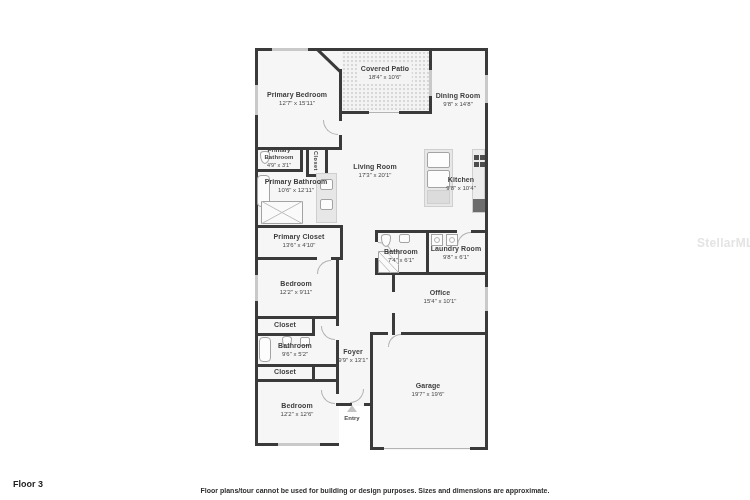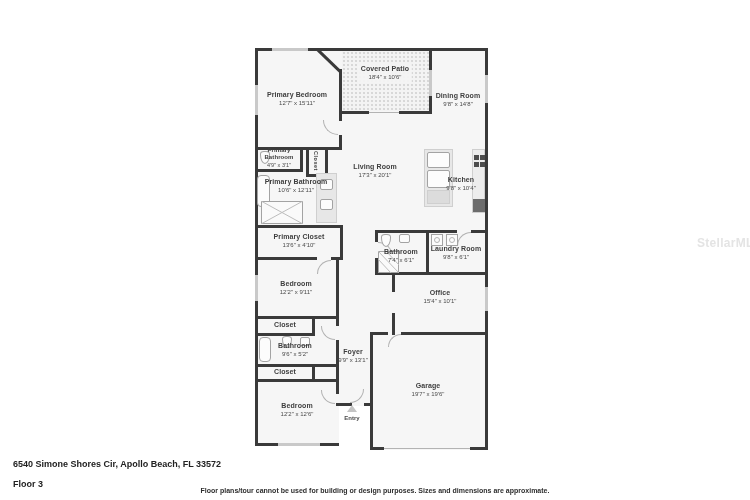--- a/index.html
+++ b/index.html
@@ -226,17 +226,16 @@
     </div>
   <div class="lbl" style="left:352px;top:418px">
       <span class="dm" style="font-size:6px;font-weight:600">Entry</span>
     </div>
   <div class="lbl" style="left:428px;top:390px">
       <span class="nm">Garage</span>
       <span class="dm">19'7" x 19'6"</span>
     </div>
 
   <div class="wm">StellarMLS</div>
-  <div class="addr">6540 Simone Shores Cir, Apollo Beach, FL 33572</div>
   <div class="floor">Floor 3</div>
   <div class="disclaimer">Floor plans/tour cannot be used for building or design purposes. Sizes and dimensions are approximate.</div>
 
 </div>
 
 </body></html>

